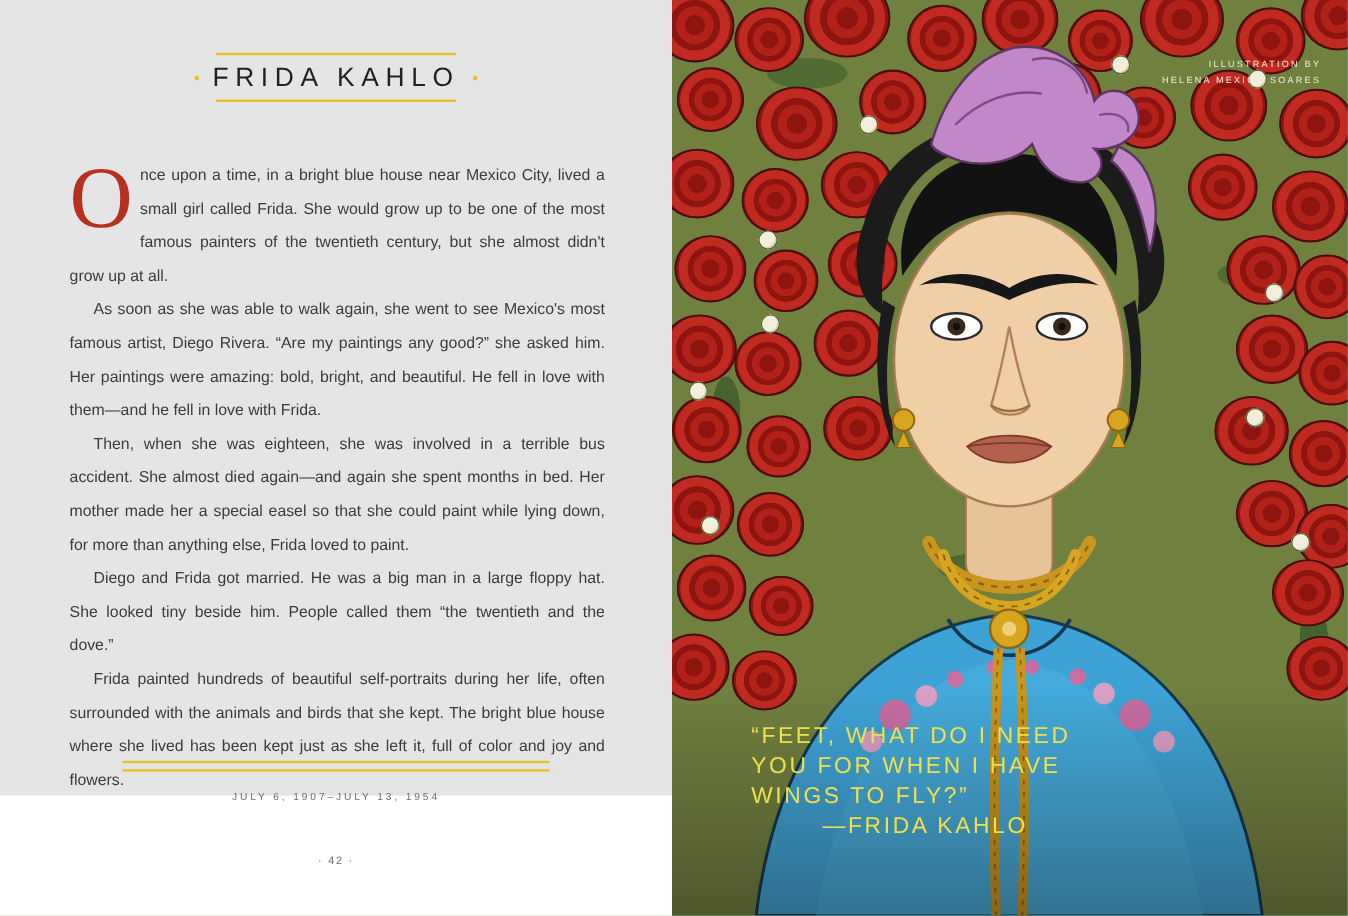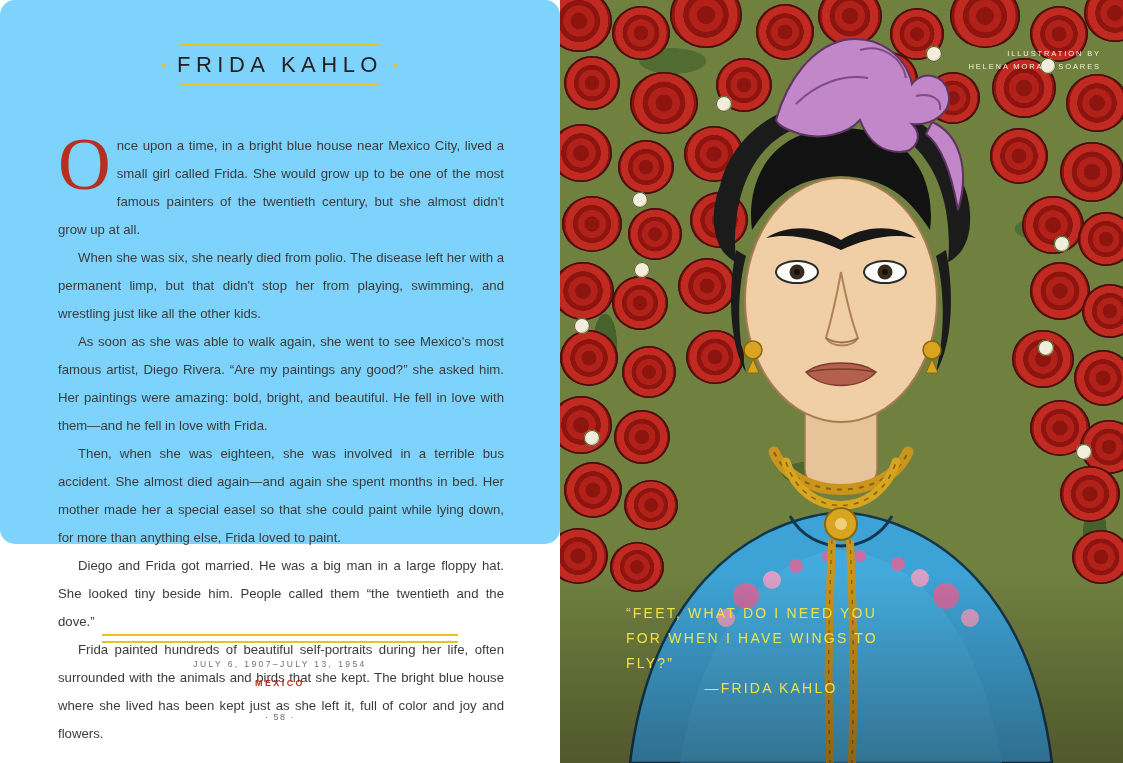--- a/index.html
+++ b/index.html
@@ -16,24 +16,23 @@
   .spread {
     position: relative;
     width: 1123px;
     height: 763px;
     display: flex;
   }
   
   .page-left {
     position: relative;
     width: 560px;
-    height: 544px;
-    background: #7dd3fc;
+    height: 663px;
+    background: #e5e5e5;
     box-sizing: border-box;
-    border-radius: 15px;
   }
   .title-block {
     position: absolute;
     left: 0;
     top: 44px;
     width: 560px;
     text-align: center;
   }
   .rule-top {
     width: 200px;
@@ -202,21 +201,21 @@
     letter-spacing: 1.9px;
     line-height: 13px;
     z-index: 40;
   }
   .quote {
     position: absolute;
     left: 66px;
     bottom: 62px;
     width: 290px;
     color: #efe04a;
-    font-size: 14px;
+    font-size: 19px;
     letter-spacing: 2.2px;
     line-height: 25px;
     z-index: 40;
   }
   .quote .attrib {
     display: block;
     text-align: center;
   }
   .overlay-dim {
     position: absolute;
@@ -243,35 +242,33 @@
         <span class="title-dot"></span>
       </div>
       <div class="rule-bottom"></div>
     </div>
 
     <div class="body-copy">
       <div class="first-para">
         <span class="dropcap">O</span>
         <p>nce upon a time, in a bright blue house near Mexico City, lived a small girl called Frida. She would grow up to be one of the most famous painters of the twentieth century, but she almost didn't grow up at all.</p>
       </div>
-      <p class="indent">When she was six, she nearly died from polio. The disease left her with a permanent limp, but that didn't stop her from playing, swimming, and wrestling just like all the other kids.</p>
       <p class="indent">As soon as she was able to walk again, she went to see Mexico's most famous artist, Diego Rivera. “Are my paintings any good?” she asked him. Her paintings were amazing: bold, bright, and beautiful. He fell in love with them—and he fell in love with Frida.</p>
       <p class="indent">Then, when she was eighteen, she was involved in a terrible bus accident. She almost died again—and again she spent months in bed. Her mother made her a special easel so that she could paint while lying down, for more than anything else, Frida loved to paint.</p>
       <p class="indent">Diego and Frida got married. He was a big man in a large floppy hat. She looked tiny beside him. People called them “the twentieth and the dove.”</p>
       <p class="indent">Frida painted hundreds of beautiful self-portraits during her life, often surrounded with the animals and birds that she kept. The bright blue house where she lived has been kept just as she left it, full of color and joy and flowers.</p>
     </div>
 
     <div class="footer-block">
       <div class="frule"></div>
       <div class="frule second"></div>
       <div class="dates">JULY 6, 1907–JULY 13, 1954</div>
-      <div class="country">MEXICO</div>
-    </div>
-
-    <div class="page-num">· 58 ·</div>
+    </div>
+
+    <div class="page-num">· 42 ·</div>
   </div>
 
   <div class="page-right">
 
     <div class="flower-bg">
       <div class="leaves"></div>
       <div class="roses">
 
         <div class="rose" style="left:-14px;top:-10px;width:66px;height:62px"></div>
         <div class="rose" style="left:52px;top:6px;width:58px;height:54px"></div>
@@ -412,21 +409,21 @@
       <path d="M272 540 C 268 620 268 700 270 763" fill="none" stroke="#c9951c" stroke-width="8"></path>
       <path d="M290 540 C 294 620 294 700 292 763" fill="none" stroke="#c9951c" stroke-width="8"></path>
       <path d="M272 540 C 268 620 268 700 270 763" fill="none" stroke="#8a6510" stroke-width="1.4" stroke-dasharray="4 6"></path>
       <path d="M290 540 C 294 620 294 700 292 763" fill="none" stroke="#8a6510" stroke-width="1.4" stroke-dasharray="4 6"></path>
     </svg>
 
     <div class="overlay-dim"></div>
 
     <div class="credit">
       <div>ILLUSTRATION BY</div>
-      <div>HELENA MORAIS SOARES</div>
+      <div>HELENA MEXICO SOARES</div>
     </div>
 
     <div class="quote">
       <span>“FEET, WHAT DO I NEED YOU FOR WHEN I HAVE WINGS TO FLY?”</span>
       <span class="attrib">—FRIDA KAHLO</span>
     </div>
   </div>
 </div>
 
 </body></html>

